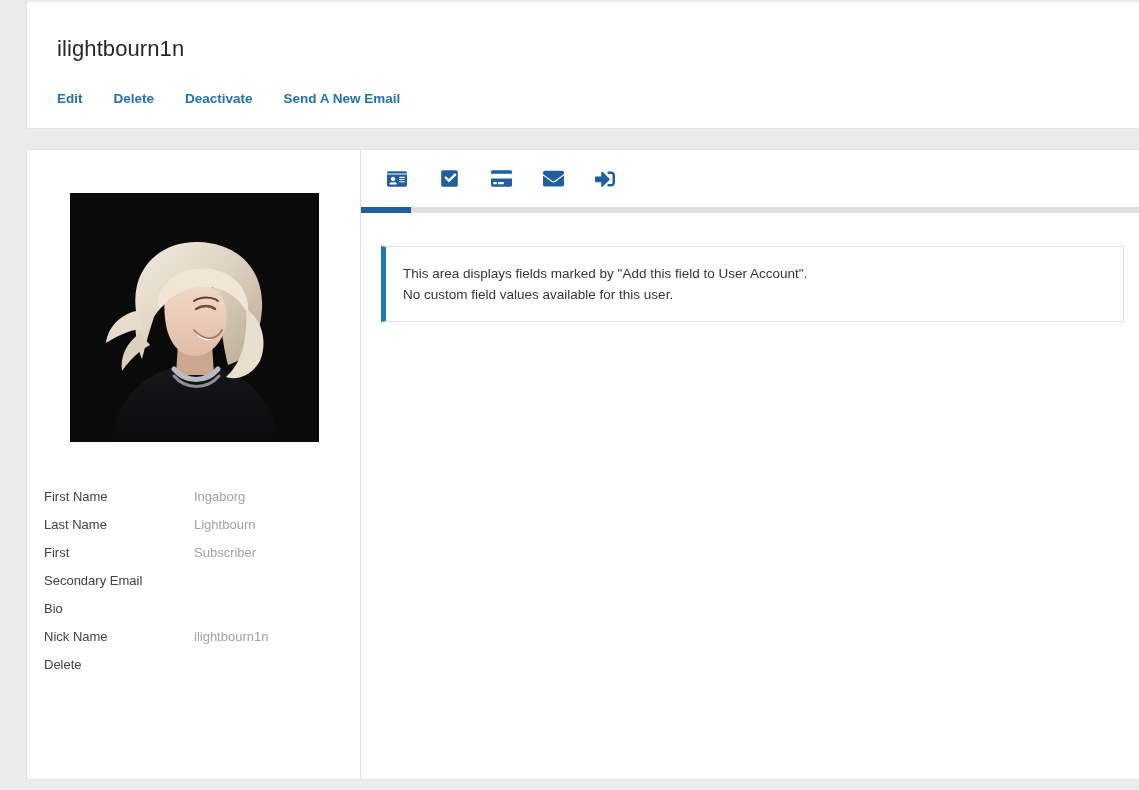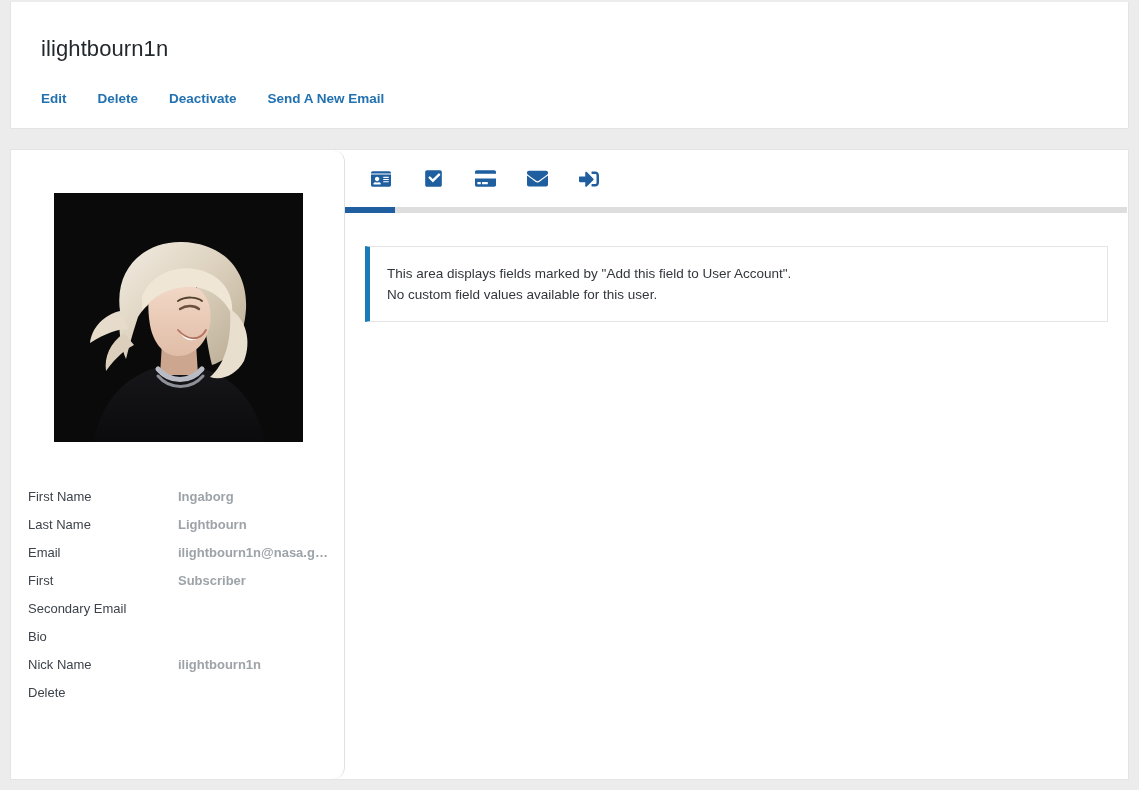--- a/index.html
+++ b/index.html
@@ -15,20 +15,21 @@
     color: #3c434a;
     -webkit-font-smoothing: antialiased;
     overflow: hidden;
   }
 
   .page {
     position: relative;
     width: 1117px;
     height: 790px;
     box-sizing: border-box;
+    margin-left: 16px;
   }
 
   
   .header-card {
     position: absolute;
     left: 10px;
     top: 2px;
     width: 1119px;
     height: 127px;
     background: #ffffff;
@@ -79,21 +80,20 @@
   }
 
   
   .profile-col {
     width: 334px;
     flex: 0 0 334px;
     border-right: 1px solid #e0e0e0;
     box-sizing: border-box;
     position: relative;
     background: #fff;
-    border-radius: 12px;
   }
   .avatar {
     position: absolute;
     left: 43px;
     top: 43px;
     width: 249px;
     height: 249px;
     background: #0a0a0b;
     overflow: hidden;
     display: block;
@@ -118,21 +118,20 @@
     line-height: 28px;
     color: #3c434a;
   }
   .field-value {
     font-size: 13px;
     line-height: 28px;
     color: #9da3a8;
     white-space: nowrap;
     overflow: hidden;
     text-overflow: ellipsis;
-    font-weight: bold;
   }
 
   
   .detail-col {
     flex: 1 1 auto;
     position: relative;
     background: #fff;
     min-width: 0;
   }
   .tab-bar {
@@ -257,24 +256,20 @@
       <div class="field-list">
         <div class="field-row">
           <div class="field-label">First Name</div>
           <div class="field-value">Ingaborg</div>
         </div>
         <div class="field-row">
           <div class="field-label">Last Name</div>
           <div class="field-value">Lightbourn</div>
         </div>
         <div class="field-row">
-          <div class="field-label">Email</div>
-          <div class="field-value">ilightbourn1n@nasa.gov</div>
-        </div>
-        <div class="field-row">
           <div class="field-label">First</div>
           <div class="field-value">Subscriber</div>
         </div>
         <div class="field-row">
           <div class="field-label">Secondary Email</div>
           <div class="field-value"></div>
         </div>
         <div class="field-row">
           <div class="field-label">Bio</div>
           <div class="field-value"></div>

